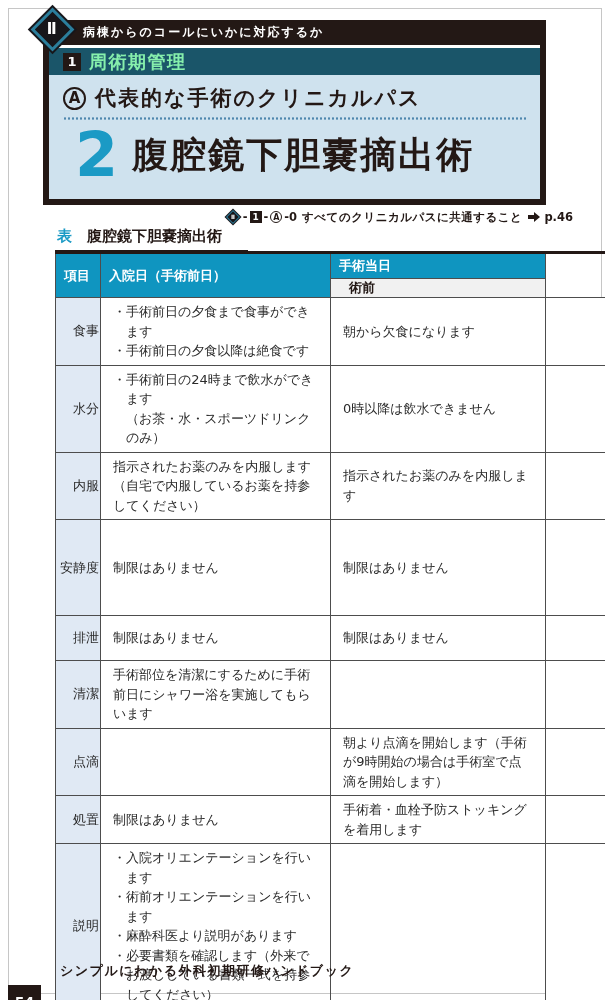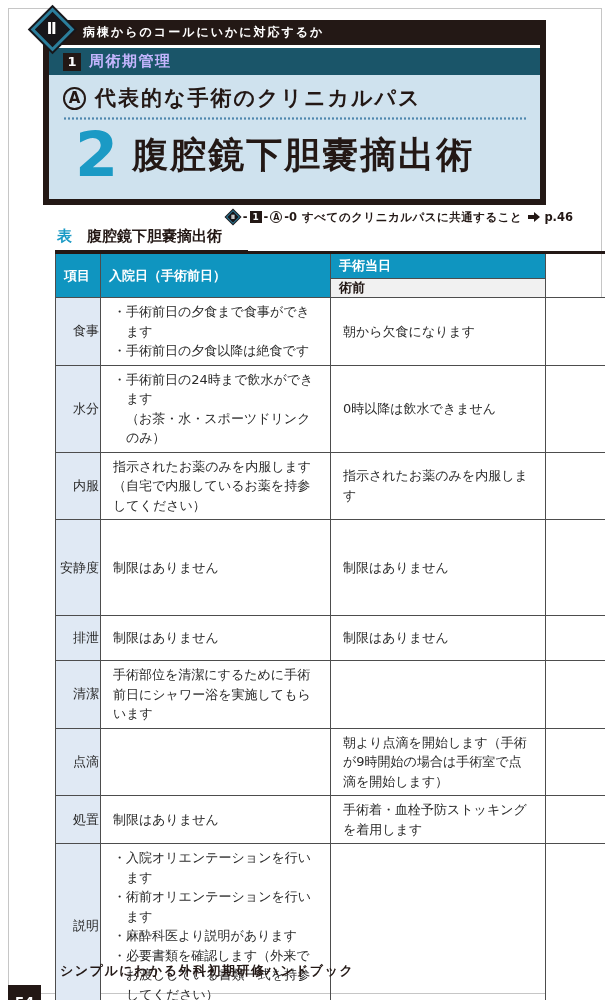--- a/index.html
+++ b/index.html
@@ -33,21 +33,21 @@
   }
   .gap { height:3px; background:#fff; }
   .section-bar {
     height:27px; background:var(--dark-band,#1a5569);
     display:flex; align-items:center; gap:8px; padding-left:14px;
   }
   .section-num {
     width:18px; height:18px; background:var(--print-black,#231815); color:#fff;
     font-size:13px; font-weight:bold; display:flex; align-items:center; justify-content:center;
   }
-  .section-title { color:#c4b5fd; font-weight:bold; font-size:15px; letter-spacing:1.5px; }
+  .section-title { color:#86efac; font-weight:bold; font-size:18px; letter-spacing:1.5px; }
   .blue-box { background:var(--light-blue,#cfe2ee); height:124px; box-sizing:border-box; padding:8px 12px 0 14px; }
   .subsection-line { display:flex; align-items:center; gap:9px; height:30px; }
   .circle-a {
     width:23px; height:23px; border:2.5px solid var(--print-black,#231815); border-radius:50%;
     display:flex; align-items:center; justify-content:center; box-sizing:border-box;
     font-weight:bold; font-size:15px; flex:0 0 auto;
   }
   .subsection-title { font-size:21px; font-weight:bold; letter-spacing:2px; white-space:nowrap; }
   .dotted {
     height:3px; margin-top:4px;
@@ -101,21 +101,21 @@
     border-top:3px solid var(--print-black,#231815);
     border-bottom:4px solid var(--print-black,#231815);
   }
   table.cp th, table.cp td { border:1px solid #4d4d4d; box-sizing:border-box; }
   th.head {
     background:var(--accent-teal,#0f95c0); color:#fff; font-size:13px; font-weight:bold;
     text-align:left; padding:2px 8px; height:26px;
   }
   th.subhead {
     background:var(--subheader-gray,#f1f1f1); color:var(--print-black,#231815);
-    font-size:13px; font-weight:bold; text-align:left; padding:0 8px; height:18px;
+    font-size:13px; font-weight:bold; text-align:left; padding:0 18px; height:18px;
   }
   td.item {
     background:var(--item-col,#e0e9f4); text-align:right; vertical-align:middle;
     font-size:13px; color:#2a2a2a; padding:2px 1px;
   }
   td.cell { font-size:13px; color:#2a2a2a; padding:4px 12px; vertical-align:middle; line-height:1.5; }
   td.cut { background:#fff; }
   .line { }
   .line.b { padding-left:1em; text-indent:-1em; }
   .line.ind { padding-left:1em; }

